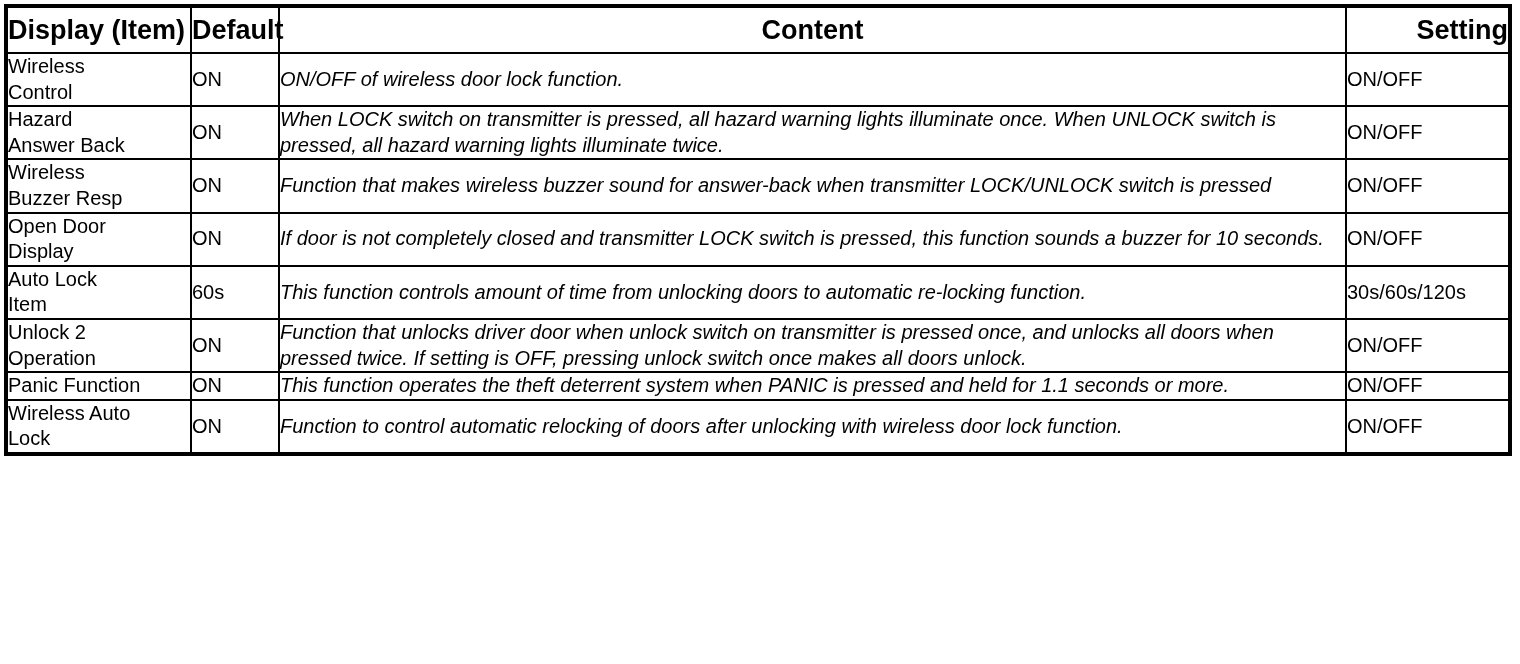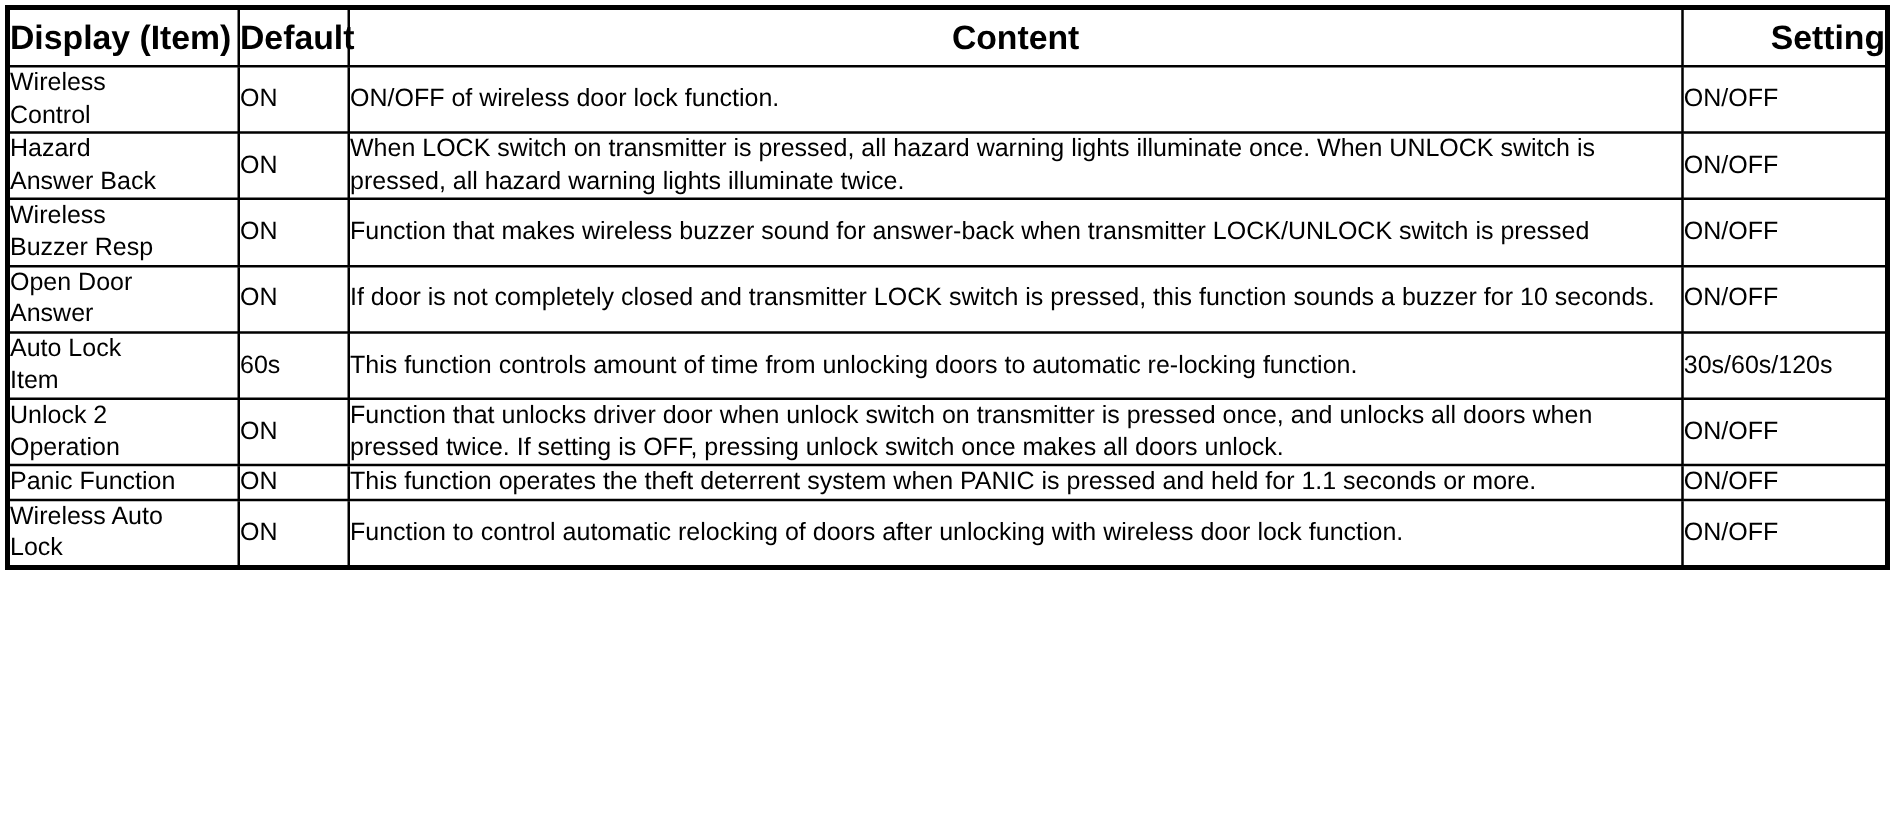--- a/index.html
+++ b/index.html
@@ -55,20 +55,21 @@
     padding: 6px 6px 6px 10px;
     line-height: 1.35;
   }
   td.def {
     padding: 6px 4px 6px 8px;
     margin-top: 39px;
   }
   td.content {
     padding: 6px 8px 6px 12px;
     line-height: 1.38;
+    font-style: italic;
   }
   td.setting {
     padding: 6px 4px 6px 8px;
   }
   .nowrap-line { white-space: nowrap; }
 </style>
 </head>
 <body>
 
 <div id="page">
@@ -115,21 +116,21 @@
           <div>Buzzer Resp</div>
         </td>
         <td class="def">ON</td>
         <td class="content">Function that makes wireless buzzer sound for answer-back when transmitter LOCK/UNLOCK switch is pressed</td>
         <td class="setting">ON/OFF</td>
       </tr>
 
       <tr>
         <td class="item">
           <div>Open Door</div>
-          <div>Answer</div>
+          <div>Display</div>
         </td>
         <td class="def">ON</td>
         <td class="content">If door is not completely closed and transmitter LOCK switch is pressed, this function sounds a buzzer for 10 seconds.</td>
         <td class="setting">ON/OFF</td>
       </tr>
 
       <tr>
         <td class="item">
           <div>Auto Lock</div>
           <div>Item</div>

